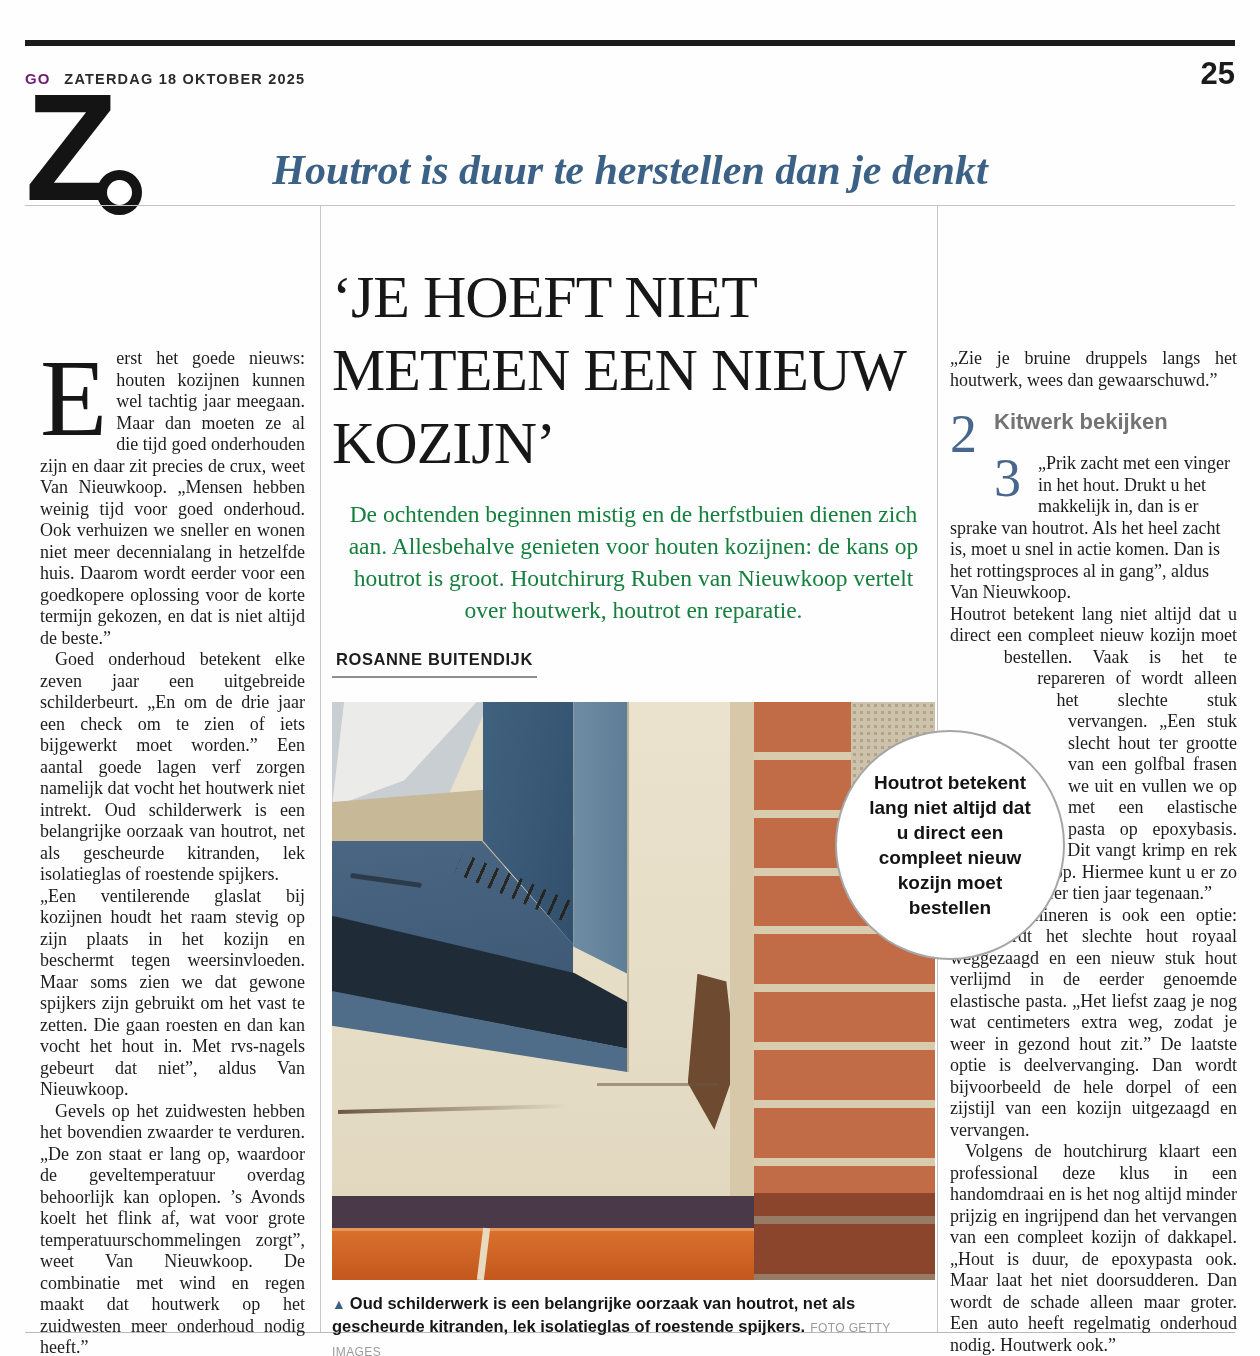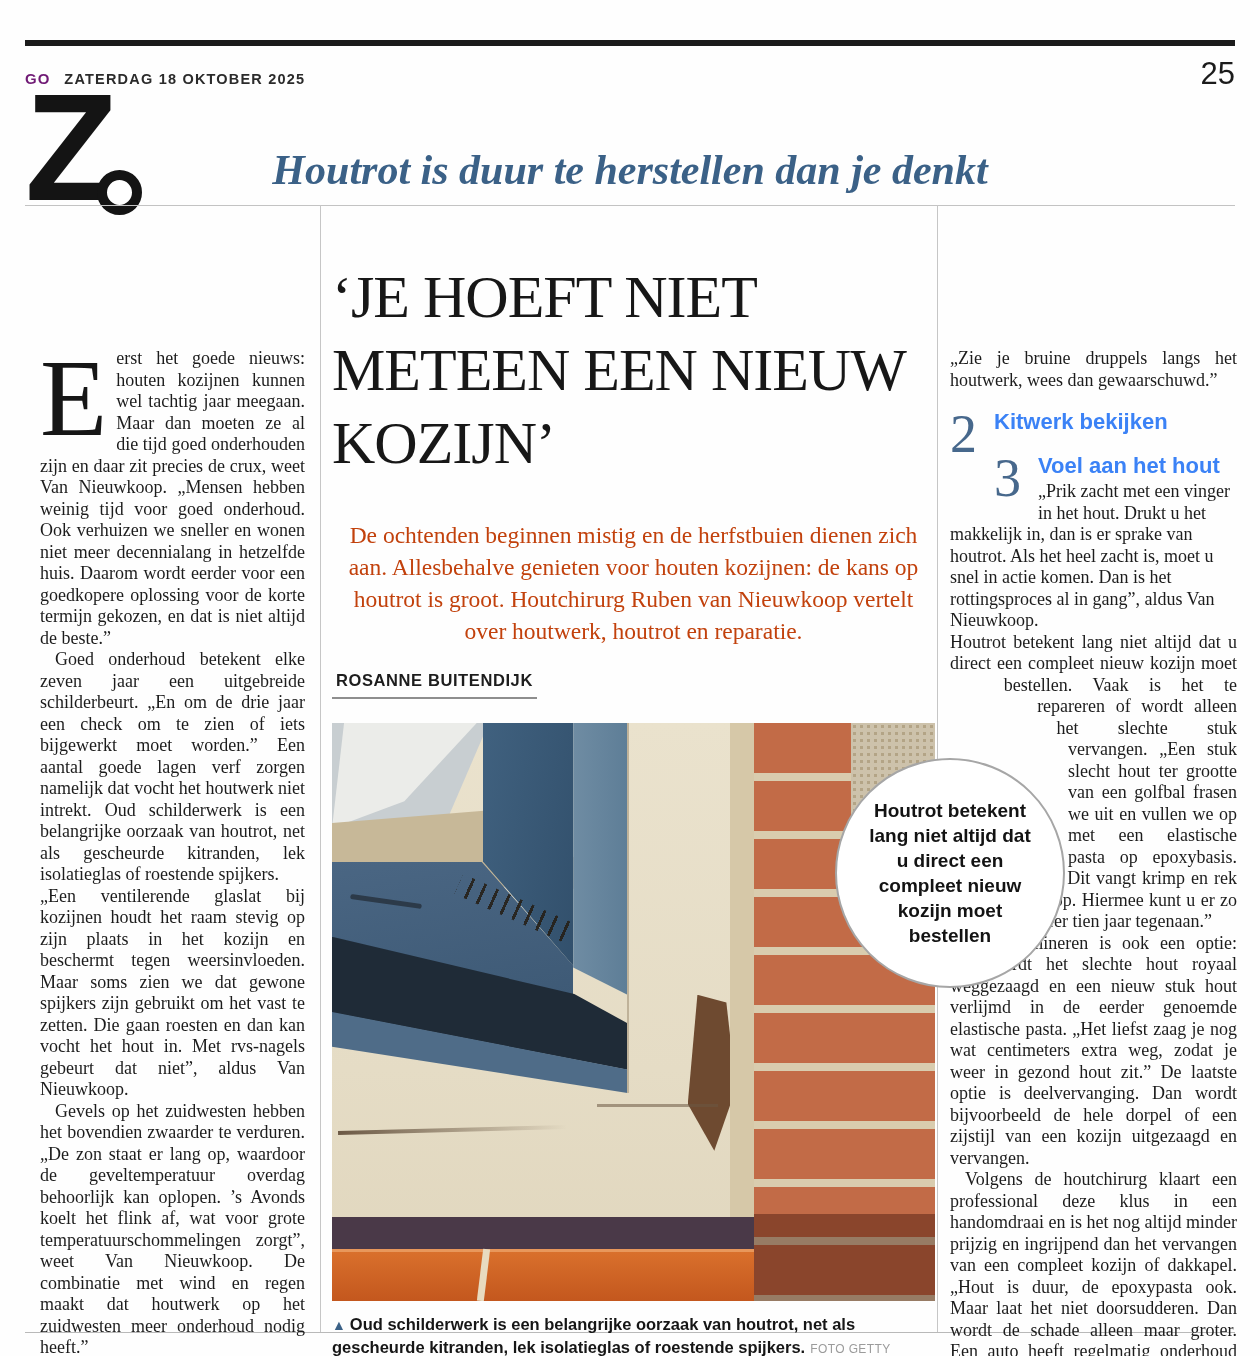--- a/index.html
+++ b/index.html
@@ -5,21 +5,21 @@
   html,body{margin:0;padding:0;background:#e9e9e9;}
   .page{position:relative;width:1260px;height:1356px;margin:0 auto;background:#fefefe;
         overflow:hidden;font-family:"Liberation Serif",serif;color:#191919;}
 
   
   .top-rule{position:absolute;left:25px;top:40px;width:1210px;height:6px;background:#1b1b1b;}
   .masthead{position:absolute;left:25px;top:56px;width:1210px;display:flex;align-items:baseline;
             font-family:"Liberation Sans",sans-serif;}
   .go{font-weight:700;font-size:15px;letter-spacing:1px;color:#701a75;margin-right:14px;}
   .dateline{font-weight:700;font-size:14.5px;letter-spacing:1.2px;color:#2b2b2b;}
-  .pagenum{margin-left:auto;font-weight:400;font-size:31px;color:#1b1b1b;}
+  .pagenum{margin-left:auto;font-weight:700;font-size:31px;color:#1b1b1b;}
 
   .logo{position:absolute;left:25px;top:88px;width:140px;height:130px;}
   .logo .z{font-family:"Liberation Sans",sans-serif;font-weight:900;font-size:152px;line-height:.78;
            letter-spacing:-7px;color:#141414;}
   .logo .ring{position:absolute;left:72px;top:82px;width:25px;height:25px;border:10px solid #141414;
               border-radius:50%;background:#fff;}
 
   .kicker{position:absolute;left:130px;top:146px;width:1000px;text-align:center;
           font-style:italic;font-weight:700;font-size:42px;color:#3b6187;}
 
@@ -34,27 +34,27 @@
   .left-col{left:40px;width:265px;}
   .right-col{left:950px;width:287px;}
   .body{margin:0;font-size:18px;line-height:21.5px;text-align:justify;color:#1c1c1c;}
   .indent{text-indent:15px;}
   .dropcap{float:left;font-size:110px;line-height:.8;padding:6px 9px 0 0;color:#161616;}
   h3.sect{margin:18px 0 5px;font-family:"Liberation Sans",sans-serif;font-weight:800;
           font-size:25px;letter-spacing:.5px;color:#2e6aa0;}
   .step{margin-top:18px;}
   .stepnum{float:left;width:44px;font-size:54px;line-height:.95;color:#47688c;}
   .steptitle{display:block;font-family:"Liberation Sans",sans-serif;font-weight:800;
-             font-size:22px;line-height:26px;color:#3b82f6;margin-bottom:2px;}
+             font-size:22px;line-height:26px;color:#737373;margin-bottom:2px;}
 
   
   .center-col{position:absolute;left:332px;top:205px;width:603px;}
   .headline{margin:56px 0 0;font-weight:400;font-size:60px;line-height:73px;
             color:#171717;letter-spacing:-1px;}
-  .lead{margin:39px auto 0;width:600px;text-align:center;font-size:23.5px;line-height:32px;color:#c2410c;font-family:Liberation Serif, serif;}
+  .lead{margin:18px auto 0;width:600px;text-align:center;font-size:23.5px;line-height:32px;color:#15803d;font-family:Liberation Serif, serif;}
   .byline-wrap{margin-top:24px;}
   .byline{display:inline-block;font-family:"Liberation Sans",sans-serif;font-weight:700;
           font-size:16.5px;letter-spacing:.6px;color:#1d1d1d;border-bottom:2px solid #8e8e8e;
           padding:0 4px 7px;}
   .caption{margin:12px 0 0;width:585px;font-family:"Liberation Sans",sans-serif;
            font-size:16.5px;line-height:22px;font-weight:700;color:#161616;}
   .cap-marker{color:#3b6187;font-size:14px;margin-right:4px;}
   .cap-credit{font-weight:400;font-size:12px;letter-spacing:.4px;color:#9b9b9b;margin-left:5px;}
 
   
@@ -180,21 +180,20 @@
   <div class="col right-col">
     <p class="body">„Zie je bruine druppels langs het houtwerk, wees dan gewaarschuwd.”</p>
 
     <div class="step">
       <span class="stepnum">2</span>
       <span class="steptitle">Kitwerk bekijken</span>
     </div>
 
     <div class="step">
       <span class="stepnum">3</span>
-      <span class="steptitle">Voel aan het hout</span>
       <span class="body">„Prik zacht met een vinger in het hout. Drukt u het makkelijk in, dan is er sprake van houtrot. Als het heel zacht is, moet u snel in actie komen. Dan is het rottingsproces al in gang”, aldus Van Nieuwkoop.</span>
     </div>
 
 
     <div class="wrapzone">
       <div class="circle-float"></div>
       <div class="pull-circle">
         <span>Houtrot betekent lang niet altijd dat u direct een compleet nieuw kozijn moet bestellen</span>
       </div>
       <p class="body">Houtrot betekent lang niet altijd dat u direct een compleet nieuw kozijn moet bestellen. Vaak is het te repareren of wordt alleen het slechte stuk vervangen. „Een stuk slecht hout ter grootte van een golfbal frasen we uit en vullen we op met een elastische pasta op epoxybasis. Dit vangt krimp en rek op. Hiermee kunt u er zo weer tien jaar tegenaan.”</p>

